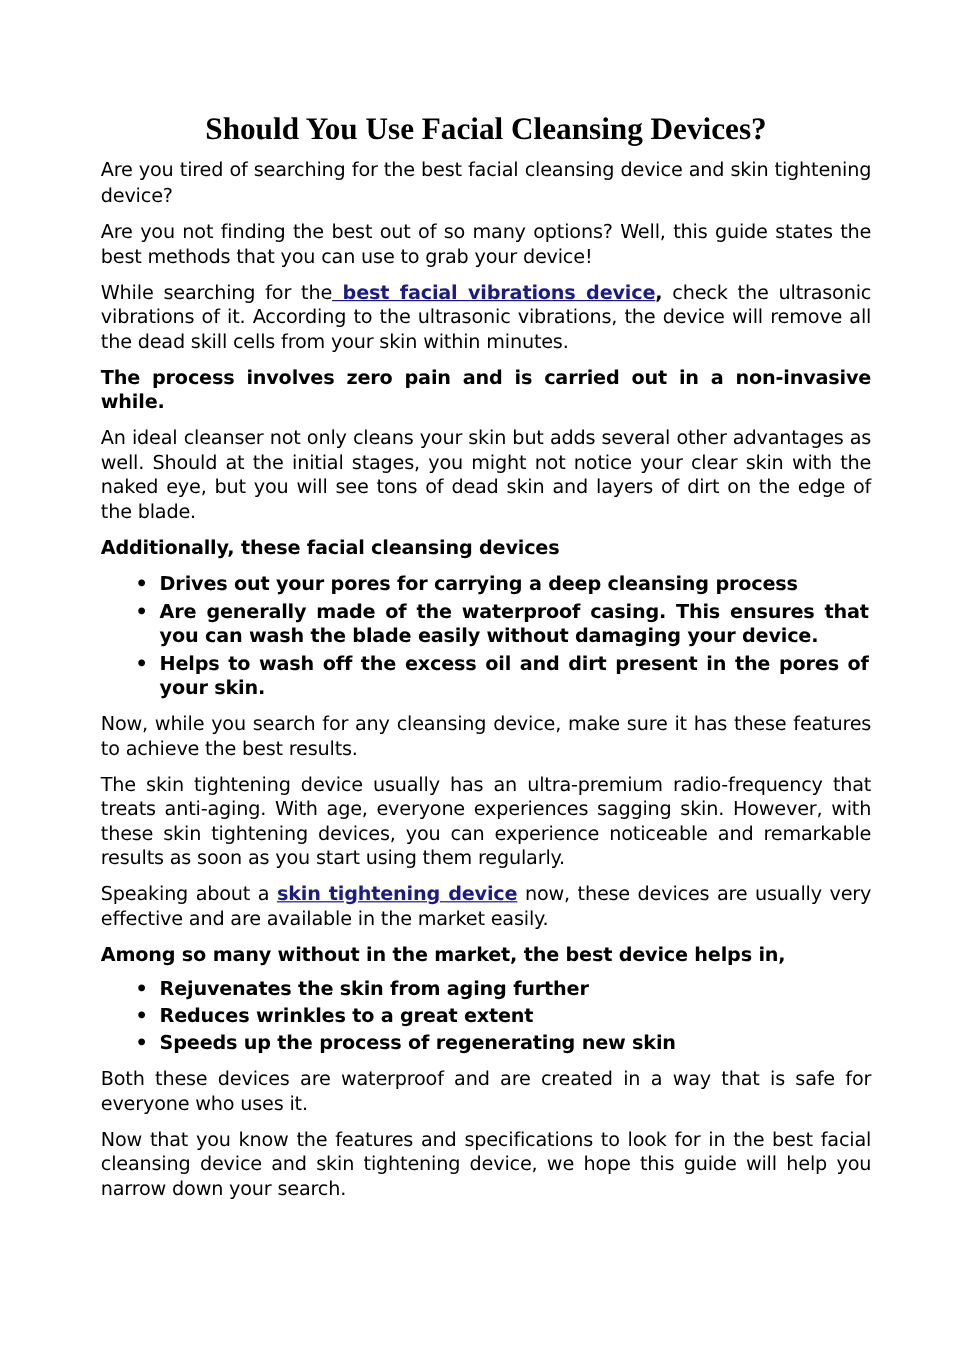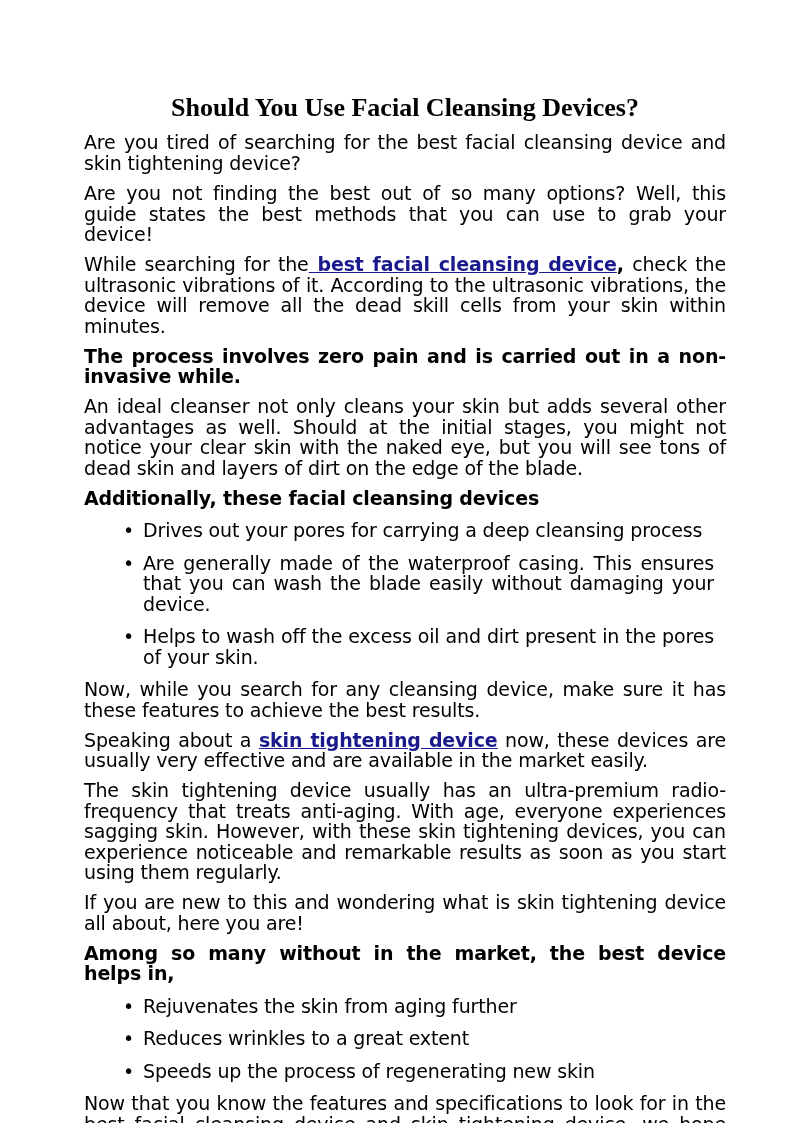--- a/index.html
+++ b/index.html
@@ -5,68 +5,68 @@
   html, body { margin: 0; padding: 0; background: #ffffff; }
   body { width: 794px; height: 1123px; overflow: hidden; position: relative; }
   .page { position: absolute; left: 84px; top: 92px; width: 642px; color: #000; }
   h1 {
     font-family: "Liberation Serif", "DejaVu Serif", serif;
     font-weight: bold; font-size: 26px; text-align: center;
     margin: 0 0 8px 0; line-height: 32px;
   }
   p, li {
     font-family: "DejaVu Sans", "Liberation Sans", sans-serif;
-    font-size: 19px; line-height: 20.5px; text-align: justify;
+    font-size: 16px; line-height: 20.5px; text-align: justify;
     letter-spacing: -0.15px;
   }
   p { margin: 0 0 9.5px 0; }
   p.first { margin-bottom: 10px; }
   .bold { font-weight: bold; }
   a { color: #1a1a8c; font-weight: bold; text-decoration: underline; }
   ul { margin: 0 0 9.5px 0; padding-left: 47px; list-style: none; }
-  li { position: relative; margin: 12px; }
+  li { position: relative; margin: 2px; font-weight: bold; }
   li::before {
     content: "\2022"; position: absolute; left: -20px; top: 0;
   }
   ul.list2 { margin-top: 0; }
 </style>
 </head>
 <body>
 
 <div class="page">
   <h1>Should You Use Facial Cleansing Devices?</h1>
 
   <p class="first">Are you tired of searching for the best facial cleansing device and skin tightening device?</p>
   <p>Are you not finding the best out of so many options? Well, this guide states the best methods that you can use to grab your device!</p>
 
-  <p><span>While searching for the</span><a> best facial cleansing device</a><span class="bold">,</span><span> check the ultrasonic vibrations of it. According to the ultrasonic vibrations, the device will remove all the dead skill cells from your skin within minutes.</span></p>
+  <p><span>While searching for the</span><a> best facial vibrations device</a><span class="bold">,</span><span> check the ultrasonic vibrations of it. According to the ultrasonic vibrations, the device will remove all the dead skill cells from your skin within minutes.</span></p>
 
   <p class="bold">The process involves zero pain and is carried out in a non-invasive while.</p>
 
   <p>An ideal cleanser not only cleans your skin but adds several other advantages as well. Should at the initial stages, you might not notice your clear skin with the naked eye, but you will see tons of dead skin and layers of dirt on the edge of the blade.</p>
 
   <p class="bold" style="margin-bottom:10px;">Additionally, these facial cleansing devices</p>
 
   <ul>
     <li>Drives out your pores for carrying a deep cleansing process</li>
     <li>Are generally made of the waterproof casing. This ensures that you can wash the blade easily without damaging your device.</li>
     <li>Helps to wash off the excess oil and dirt present in the pores of your skin.</li>
   </ul>
 
   <p>Now, while you search for any cleansing device, make sure it has these features to achieve the best results.</p>
 
+  <p>The skin tightening device usually has an ultra-premium radio-frequency that treats anti-aging. With age, everyone experiences sagging skin. However, with these skin tightening devices, you can experience noticeable and remarkable results as soon as you start using them regularly.</p>
+
   <p><span>Speaking about a </span><a>skin tightening device</a><span> now, these devices are usually very effective and are available in the market easily.</span></p>
 
-  <p>The skin tightening device usually has an ultra-premium radio-frequency that treats anti-aging. With age, everyone experiences sagging skin. However, with these skin tightening devices, you can experience noticeable and remarkable results as soon as you start using them regularly.</p>
-
-  <p>If you are new to this and wondering what is skin tightening device all about, here you are!</p>
 
   <p class="bold" style="margin-bottom:8px;">Among so many without in the market, the best device helps in,</p>
 
   <ul class="list2">
     <li>Rejuvenates the skin from aging further</li>
     <li>Reduces wrinkles to a great extent</li>
     <li>Speeds up the process of regenerating new skin</li>
   </ul>
 
+  <p>Both these devices are waterproof and are created in a way that is safe for everyone who uses it.</p>
 
   <p>Now that you know the features and specifications to look for in the best facial cleansing device and skin tightening device, we hope this guide will help you narrow down your search.</p>
 </div>
 
 </body></html>

